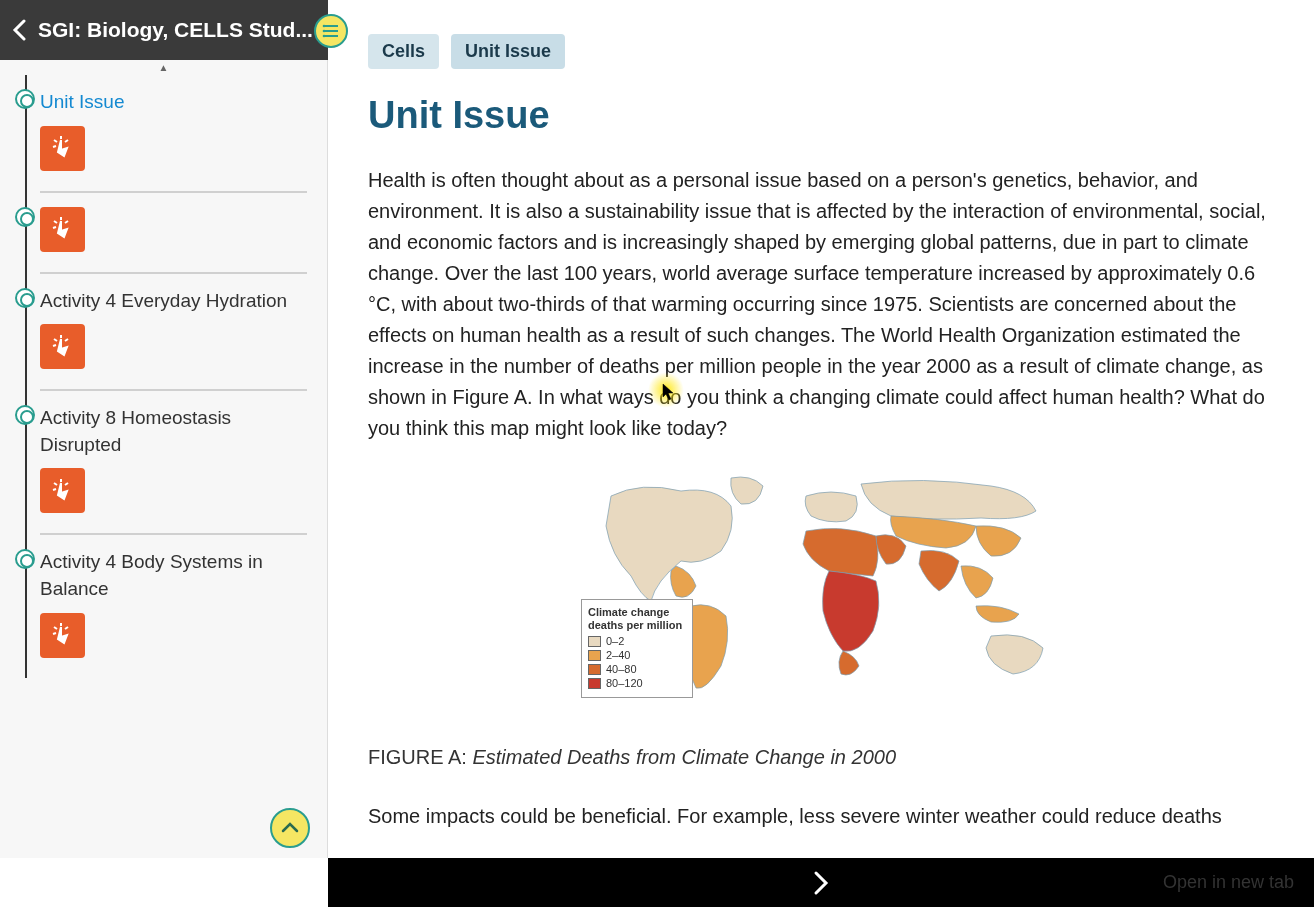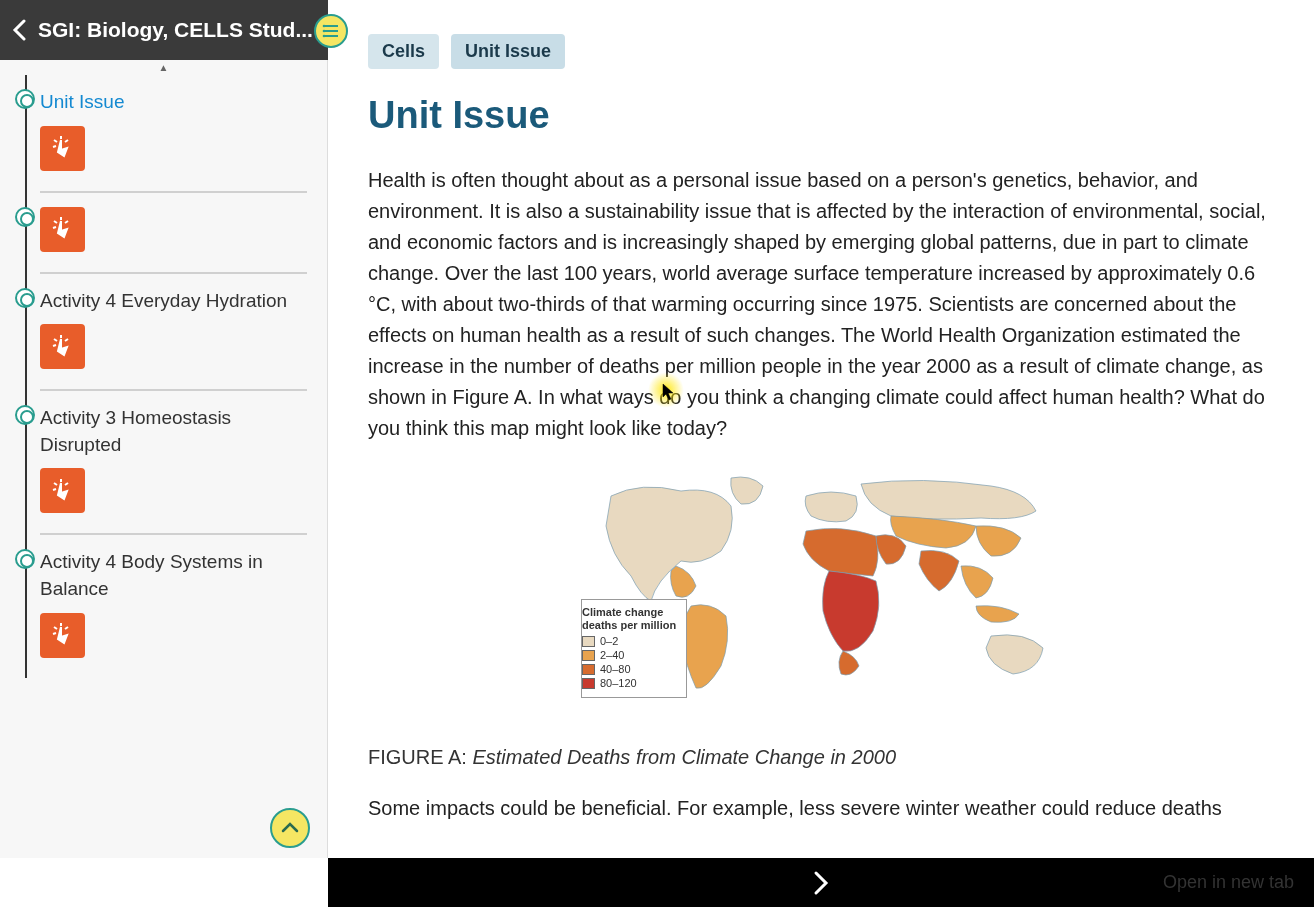--- a/index.html
+++ b/index.html
@@ -33,30 +33,30 @@
   .breadcrumbs { display: flex; gap: 12px; margin-bottom: 25px; }
   .crumb { background: #c8dde7; color: #1b3a4b; padding: 7px 14px; border-radius: 4px; font-size: 18px; font-weight: 600; cursor: pointer; }
   .crumb.dim { background: #d5e5ec; }
   
   .main-title { font-size: 38px; font-weight: 700; color: #1b5a7a; margin-bottom: 28px; }
   .body-text { font-size: 20px; line-height: 1.55; color: #222; margin-bottom: 22px; }
   
   .figure-wrap { text-align: center; margin: 14px 0 36px 0; }
   .map-box { display: inline-block; position: relative; width: 480px; height: 240px; }
   .map-box svg { width: 100%; height: 100%; }
-  .legend-box { position: absolute; bottom: 8px; left: 0; background: #fff; border: 1px solid #999; padding: 6px 10px 6px 0; font-size: 11px; text-align: left; }
+  .legend-box { position: absolute; bottom: 8px; left: 0; background: #fff; border: 1px solid #999; padding: 6px 10px 6px 6px; font-size: 11px; text-align: left; }
   .legend-title { font-weight: 700; margin-bottom: 3px; color: #333; line-height: 1.2; }
   .legend-row { display: flex; align-items: center; gap: 5px; margin-bottom: 2px; color: #333; }
   .legend-swatch { width: 13px; height: 11px; border: 1px solid #666; }
   .sw1 { background: #e8d9c0; }
   .sw2 { background: #e8a34e; }
   .sw3 { background: #d66b2e; }
   .sw4 { background: #c83a2e; }
   
-  .figure-caption { font-size: 20px; color: #333; margin-bottom: 24px; }
+  .figure-caption { font-size: 20px; color: #333; margin-bottom: 32px; }
   .figure-caption .lead { font-weight: 400; }
   .figure-caption .ital { font-style: italic; }
   
   .collapse-btn { position: absolute; left: 270px; bottom: 59px; width: 40px; height: 40px; border-radius: 50%; background: #f5e663; border: 2px solid #2a9d8f; display: flex; align-items: center; justify-content: center; cursor: pointer; z-index: 25; }
   .collapse-btn svg { display: block; }
   
   .footer-bar { position: absolute; left: 328px; right: 0; bottom: 0; height: 49px; background: #000; display: flex; align-items: center; justify-content: center; }
   .next-arrow { cursor: pointer; }
   .next-arrow svg { display: block; }
   .open-tab { position: absolute; right: 20px; color: #333; font-size: 18px; cursor: pointer; }
@@ -129,21 +129,21 @@
               <line x1="12" y1="2" x2="12" y2="5"></line>
               <line x1="5" y1="6" x2="8" y2="8"></line>
               <line x1="19" y1="6" x2="16" y2="8"></line>
               <line x1="4" y1="13" x2="7" y2="12"></line>
             </g>
           </svg>
       </div>
     </div>
     <div class="nav-item">
       <div class="nav-marker"></div>
-      <div class="nav-label">Activity 3 Homeostasis Disrupted</div>
+      <div class="nav-label">Activity 8 Homeostasis Disrupted</div>
       <div class="click-badge">
         <svg width="28" height="28" viewBox="0 0 28 28">
             <g stroke="#fff" stroke-width="2" fill="none">
               <path d="M12 6 L12 16 L18 14 L15 22 L9 18 Z" fill="#fff"></path>
               <line x1="12" y1="2" x2="12" y2="5"></line>
               <line x1="5" y1="6" x2="8" y2="8"></line>
               <line x1="19" y1="6" x2="16" y2="8"></line>
               <line x1="4" y1="13" x2="7" y2="12"></line>
             </g>
           </svg>

